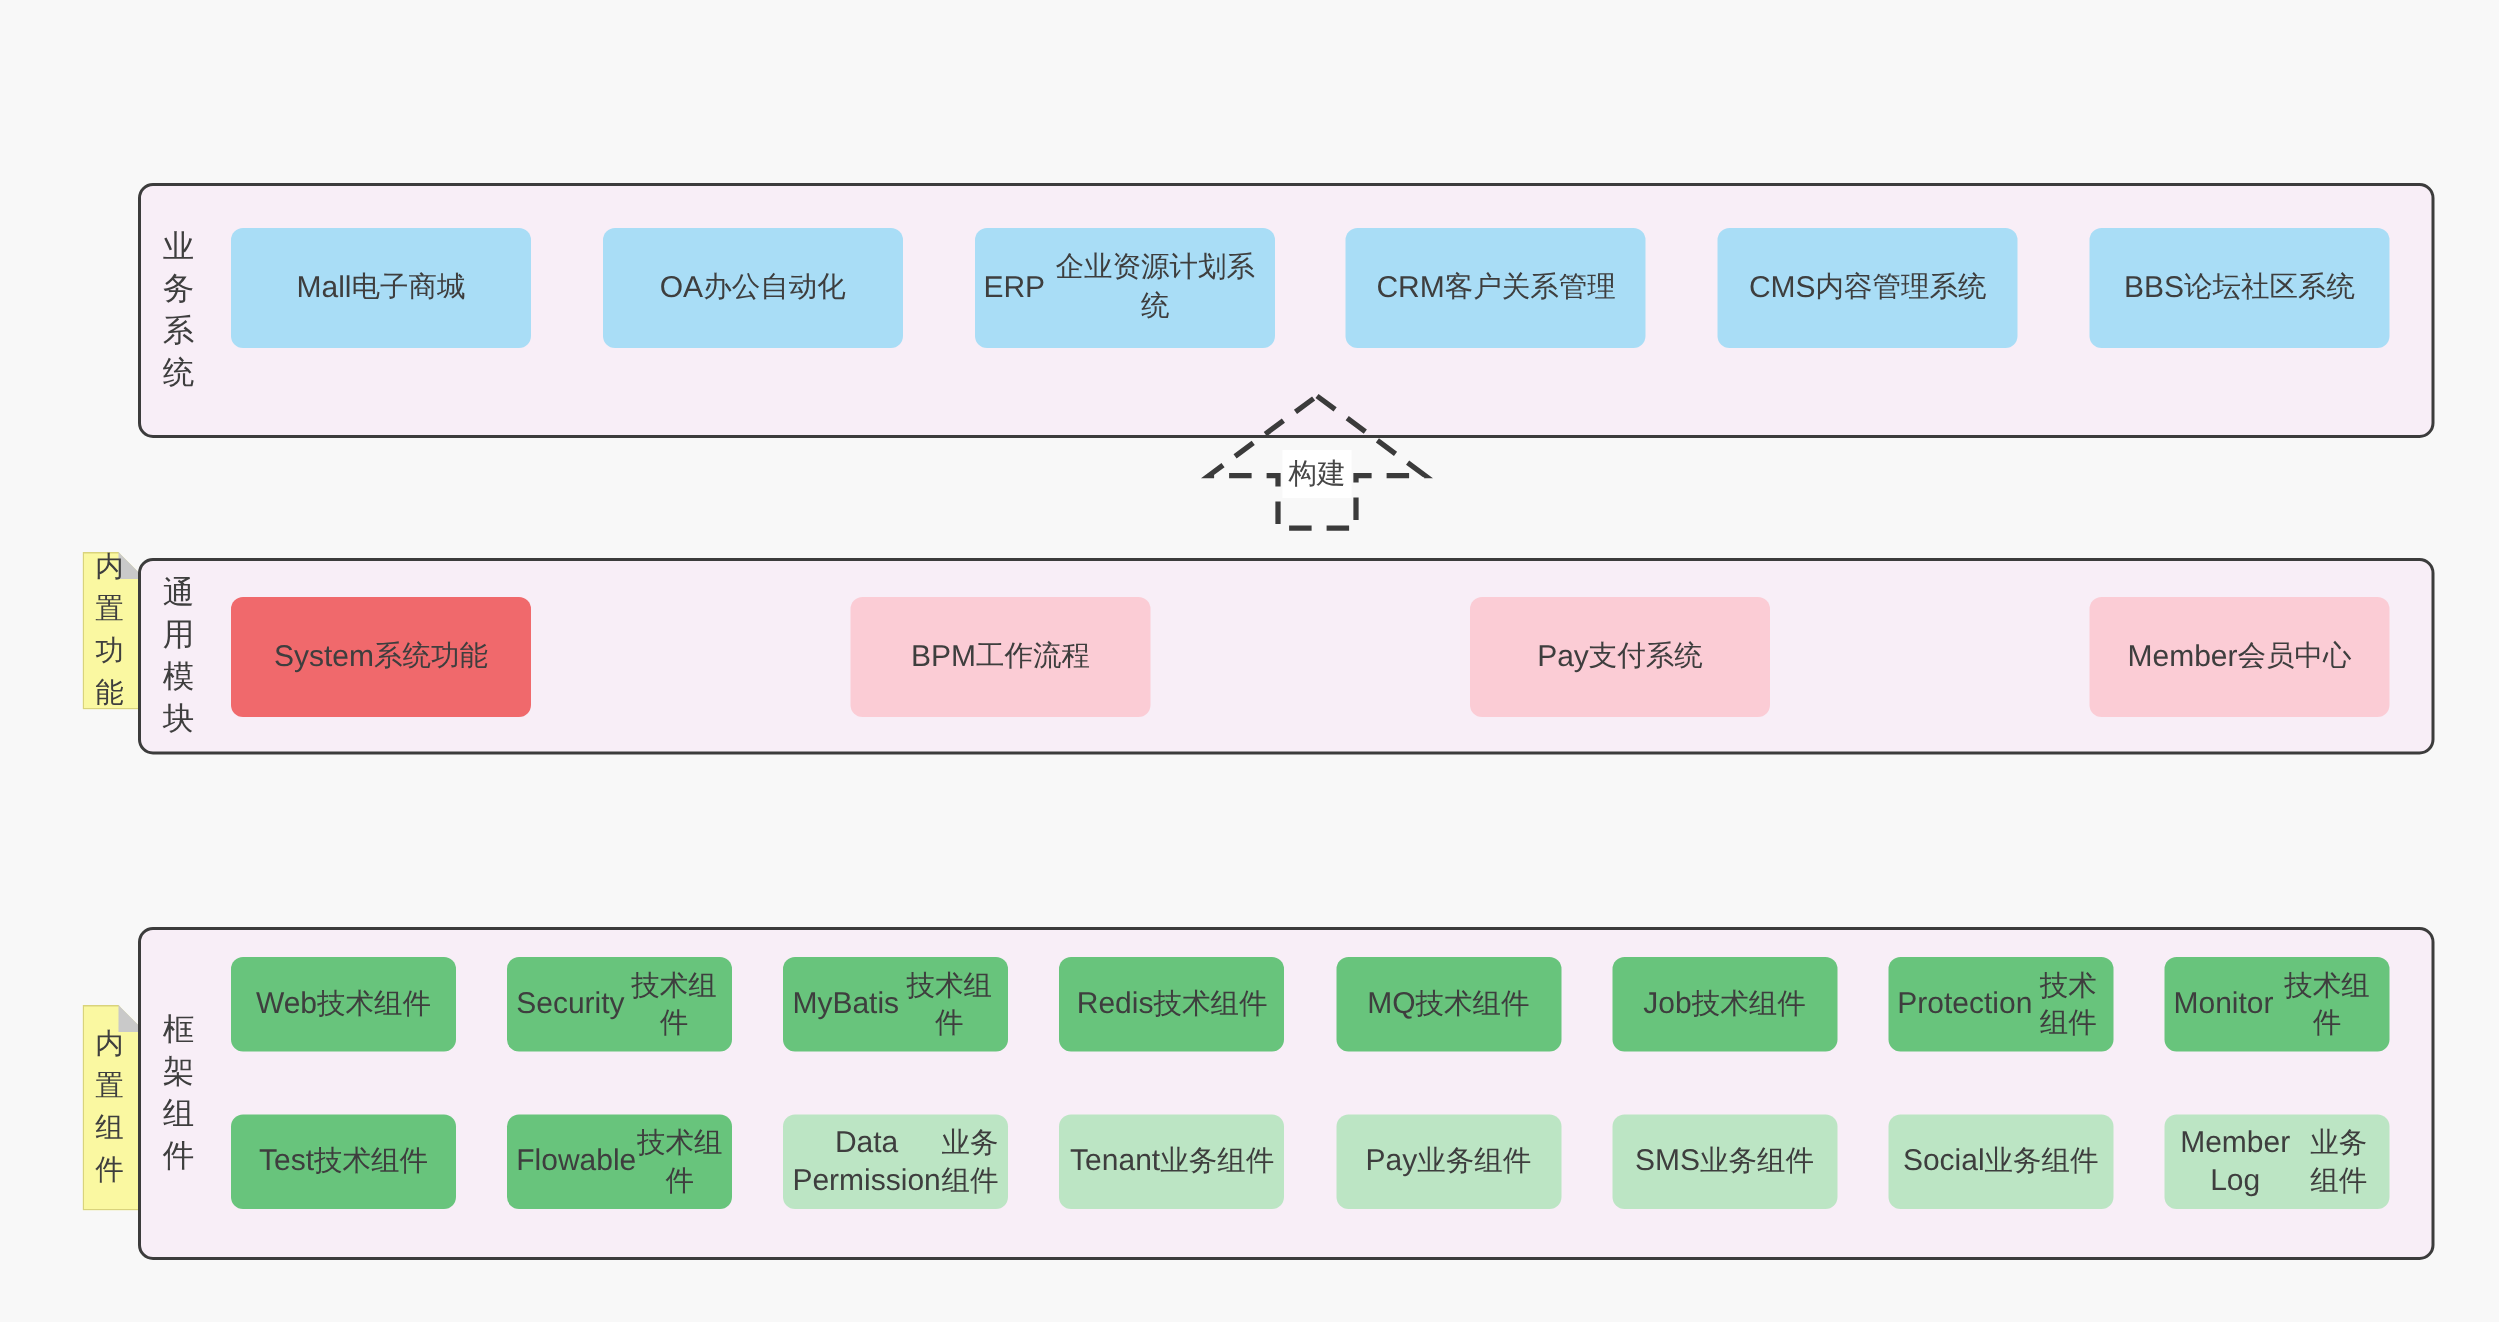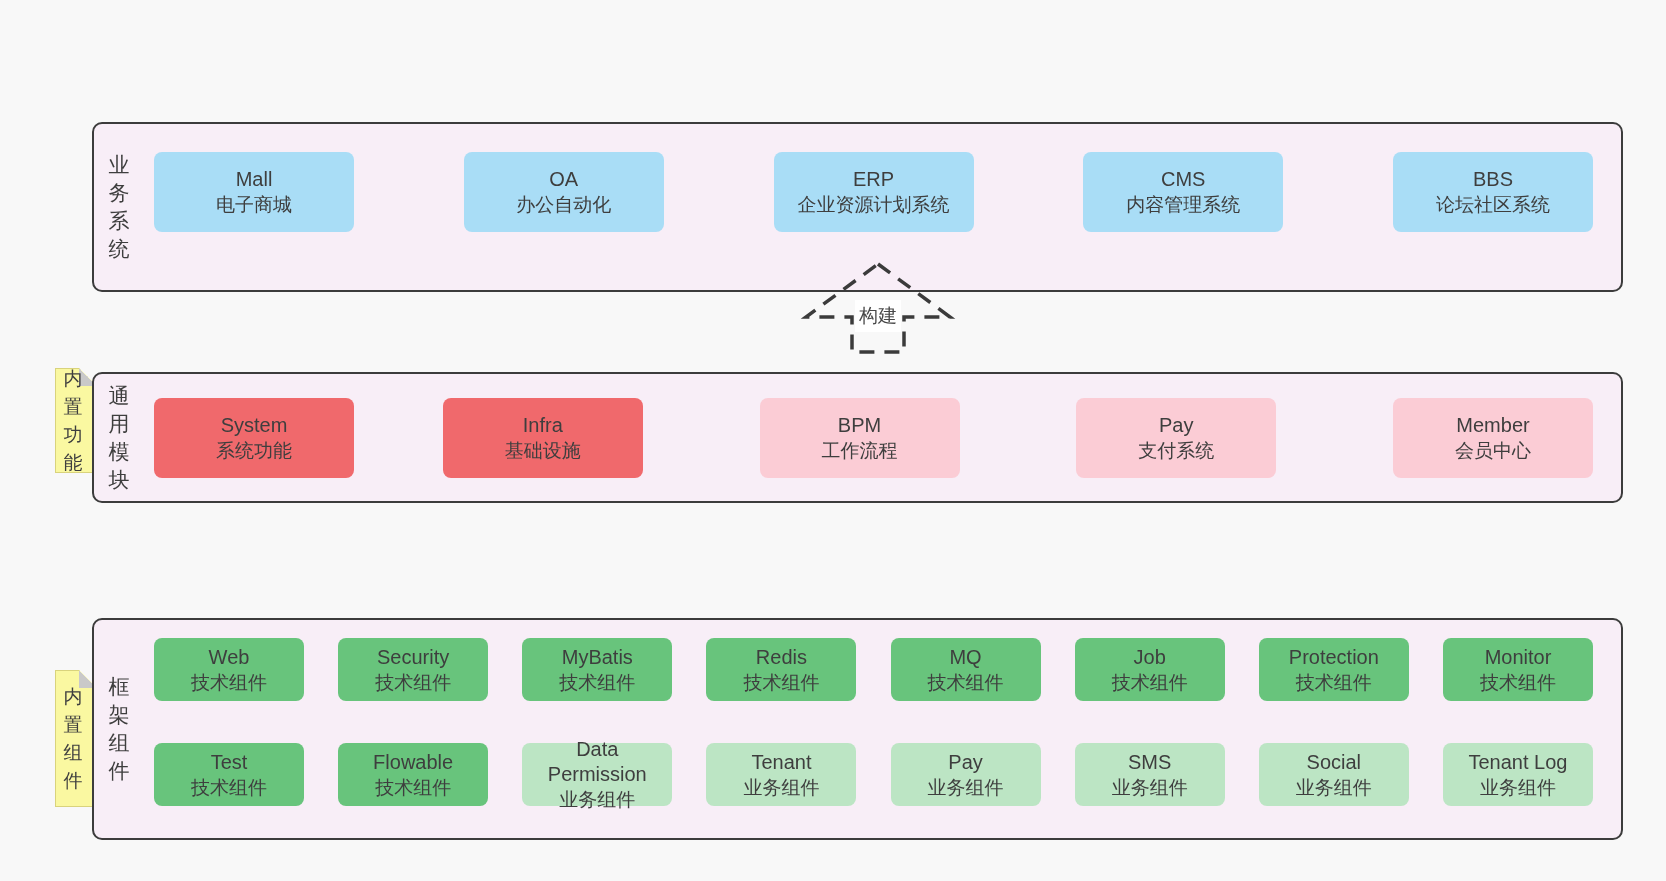--- a/index.html
+++ b/index.html
@@ -36,21 +36,21 @@
     position:absolute;left:60px;right:28px;
     display:flex;justify-content:space-between;
   }
   .row-a{top:28px;}
   .layer-2 .row-a{top:24px;}
   .row-b1{top:18px;}
   .row-b2{top:123px;}
   .box{
     box-sizing:border-box;
     width:200px;height:80px;border-radius:8px;
-    display:flex;flex-direction:column;align-items:center;justify-content:center;
+    display:flex;flex-direction:row;align-items:center;justify-content:center;
     text-align:center;line-height:26px;font-size:19px;
     color:var(--text_dark);
     padding:2px 6px;
   }
   .box .title{font-size:20px;}
   .layer-3 .box{width:150px;height:63px;line-height:25px;}
   .blue{background:var(--blue);}
   .red{background:var(--red);}
   .pink{background:var(--pink);margin-left:28px;}
   .green{background:var(--green);}
@@ -97,20 +97,24 @@
       </div>
       <div class="box blue">
         <div class="title">OA</div>
         <div class="sub">办公自动化</div>
       </div>
       <div class="box blue">
         <div class="title">ERP</div>
         <div class="sub">企业资源计划系统</div>
       </div>
       <div class="box blue">
+        <div class="title">CRM</div>
+        <div class="sub">客户关系管理</div>
+      </div>
+      <div class="box blue">
         <div class="title">CMS</div>
         <div class="sub">内容管理系统</div>
       </div>
       <div class="box blue">
         <div class="title">BBS</div>
         <div class="sub">论坛社区系统</div>
       </div>
     </div>
   </div>
 
@@ -125,24 +129,20 @@
     <div class="fold"></div>
     <div class="vtext">内置功能</div>
   </div>
   <div class="layer layer-2">
     <div class="vlabel">通用模块</div>
     <div class="boxes row-a">
       <div class="box red">
         <div class="title">System</div>
         <div class="sub">系统功能</div>
       </div>
-      <div class="box red">
-        <div class="title">Infra</div>
-        <div class="sub">基础设施</div>
-      </div>
       <div class="box pink">
         <div class="title">BPM</div>
         <div class="sub">工作流程</div>
       </div>
       <div class="box pink">
         <div class="title">Pay</div>
         <div class="sub">支付系统</div>
       </div>
       <div class="box pink">
         <div class="title">Member</div>
@@ -215,19 +215,19 @@
       </div>
       <div class="box green-light">
         <div class="title">SMS</div>
         <div class="sub">业务组件</div>
       </div>
       <div class="box green-light">
         <div class="title">Social</div>
         <div class="sub">业务组件</div>
       </div>
       <div class="box green-light">
-        <div class="title">Tenant Log</div>
+        <div class="title">Member Log</div>
         <div class="sub">业务组件</div>
       </div>
     </div>
   </div>
 
 </div>
 
 </body></html>

